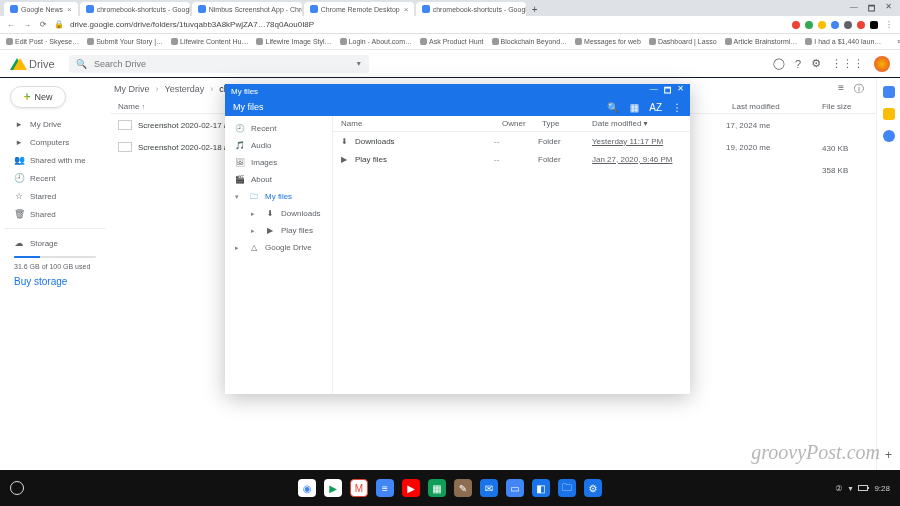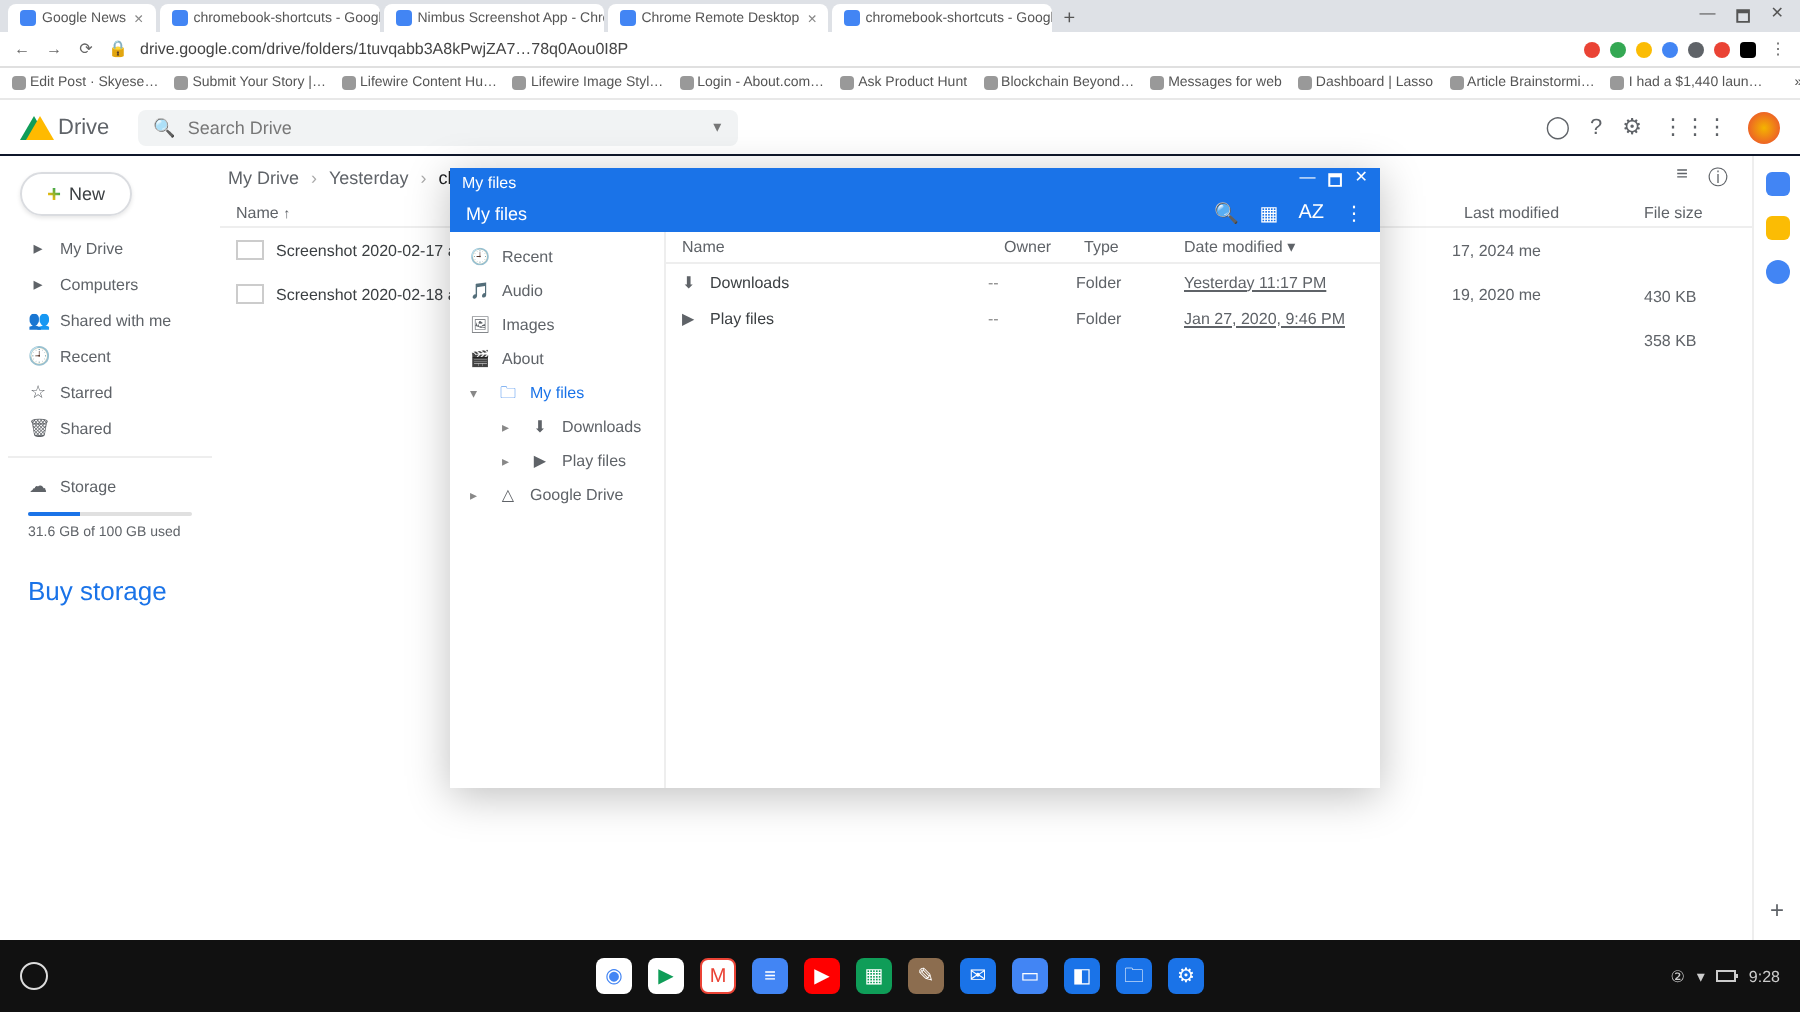--- a/index.html
+++ b/index.html
@@ -38,21 +38,21 @@
 .drive-body { flex:1; display:flex; }
 .sidebar { width:110px; padding:6px 4px; font-size:8px; color:#3c4043; display:flex; flex-direction:column; gap:2px;}
 .newbtn { width:56px; height:22px; border:1px solid #dadce0; border-radius:12px; display:flex; align-items:center; justify-content:center; gap:4px; font-size:9px; color:#3c4043; margin:2px 0 6px 6px; box-shadow:0 1px 2px rgba(0,0,0,.1);}
 .newbtn .plus{ font-weight:bold; background:linear-gradient(45deg,#ea4335,#fbbc05,#34a853,#4285f4); -webkit-background-clip:text; color:transparent; font-size:12px;}
 .sb-item { display:flex; align-items:center; gap:6px; height:16px; padding-left:10px; color:#5f6368; border-radius:0 10px 10px 0;}
 .sb-item .ic{ width:10px; text-align:center; font-size:9px;}
 .sb-sep { height:1px; background:#eee; margin:4px 0;}
 .storage-bar { margin:3px 10px; height:2px; background:#e0e0e0; border-radius:2px; overflow:hidden;}
 .storage-bar div{ height:100%; background:#1a73e8; width:32%;}
 .storage-text{ padding-left:10px; font-size:7px; color:#5f6368;}
-.buy { padding-left:10px; font-size:13px; color:#1a73e8; margin-top:16px;}
+.buy { padding-left:10px; font-size:10px; color:#1a73e8; margin-top:4px;}
 
 .main { flex:1; display:flex; flex-direction:column; position:relative;}
 .crumbs { height:22px; display:flex; align-items:center; font-size:9px; color:#5f6368; gap:6px; padding:0 4px;}
 .crumbs .seg{ color:#5f6368;}
 .crumbs .sep{ color:#aaa;}
 .crumbs .last{ color:#202124;}
 .crumbs .dd{ font-size:7px; color:#777;}
 .crumbs .right-icons{ margin-left:auto; display:flex; gap:10px; padding-right:8px; color:#5f6368; font-size:10px;}
 .columns-row { height:14px; display:flex; align-items:center; font-size:8px; color:#5f6368; padding:0 4px 0 8px; border-bottom:1px solid #eee;}
 .columns-row .c-name{ flex:1;}
@@ -392,20 +392,21 @@
           <span class="ic">▶</span>
           <span class="n">Play files</span>
           <span class="s">--</span>
           <span class="t">Folder</span>
           <span class="d">Jan 27, 2020, 9:46 PM</span>
         </div>
       </div>
     </div>
   </div>
 
+  <div class="watermark">groovyPost.com</div>
 </div>
 
 <div class="shelf">
   <div class="launcher"></div>
   <div class="shelf-center">
     <div class="app-ic" style="background:#fff;color:#4285f4">◉</div>
     <div class="app-ic" style="background:#fff;color:#0f9d58">▶</div>
     <div class="app-ic" style="background:#fff;color:#ea4335;border:1px solid #ea4335">M</div>
     <div class="app-ic" style="background:#4285f4">≡</div>
     <div class="app-ic" style="background:#ff0000">▶</div>

